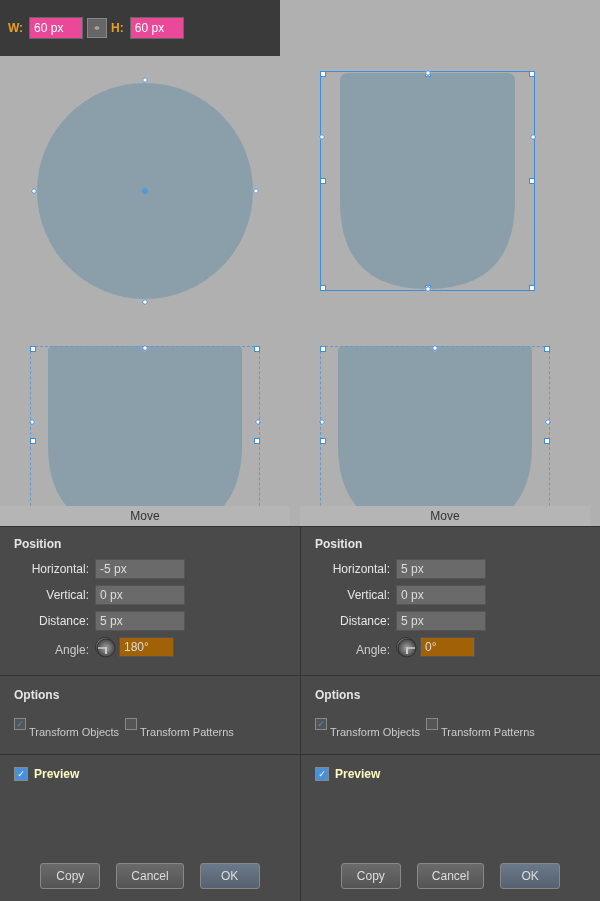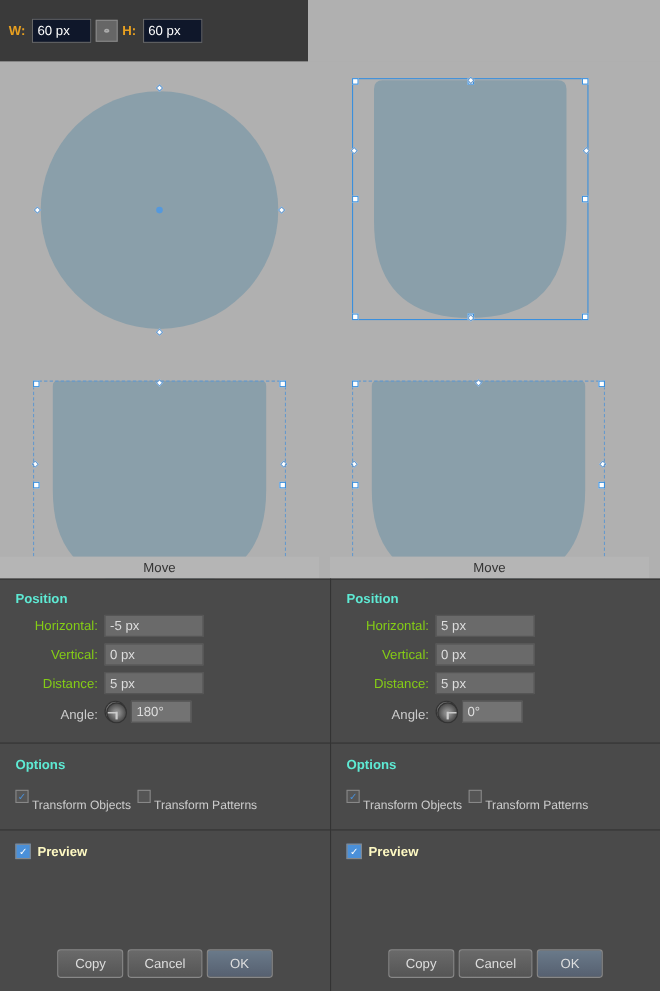--- a/index.html
+++ b/index.html
@@ -25,21 +25,21 @@
       padding: 0 8px;
       gap: 4px;
     }
     .toolbar-label {
       color: #e8a020;
       font-weight: bold;
       font-size: 12px;
       margin-right: 2px;
     }
     .toolbar-input {
-      background: #0f172a;
+      background: #ec4899;
       border: 1px solid #666;
       color: #fff;
       width: 54px;
       height: 22px;
       text-align: left;
       padding: 0 4px;
       font-size: 12px;
     }
     .link-icon {
       width: 20px;
@@ -155,33 +155,33 @@
     }
     .panel + .panel {
       border-left: 1px solid #333;
     }
 
     .panel-section {
       padding: 10px 14px 6px 14px;
     }
 
     .section-title {
-      color: #5eead4;
+      color: #e5e5e5;
       font-weight: bold;
       font-size: 12px;
       margin-bottom: 8px;
     }
 
     .field-row {
       display: flex;
       align-items: center;
       margin-bottom: 6px;
     }
     .field-label {
-      color: #84cc16;
+      color: #e5e5e5;
       font-size: 12px;
       width: 75px;
       text-align: right;
       margin-right: 6px;
     }
     .field-input {
       background: #6a6a6a;
       border: 1px solid #555;
       color: #ddd;
       height: 20px;
@@ -215,21 +215,21 @@
       content: '';
       position: absolute;
       width: 2px;
       height: 7px;
       background: #ccc;
       left: 50%;
       top: 50%;
       transform-origin: bottom center;
     }
     .angle-input {
-      background: #737373;
+      background: #a16207;
       border: 1px solid #555;
       color: #ddd;
       height: 20px;
       width: 55px;
       padding: 0 4px;
       font-size: 12px;
     }
 
     .divider {
       height: 1px;
@@ -299,21 +299,21 @@
       font-size: 12px;
       font-weight: bold;
     }
 
     .button-row {
       position: absolute;
       bottom: 12px;
       left: 0; right: 0;
       display: flex;
       justify-content: center;
-      gap: 4px;
+      gap: 16px;
       padding: 0 14px;
     }
 
     .btn {
       height: 26px;
       border: 1px solid #888;
       background: linear-gradient(to bottom, #6a6a6a, #555);
       color: #ddd;
       font-size: 12px;
       cursor: pointer;

